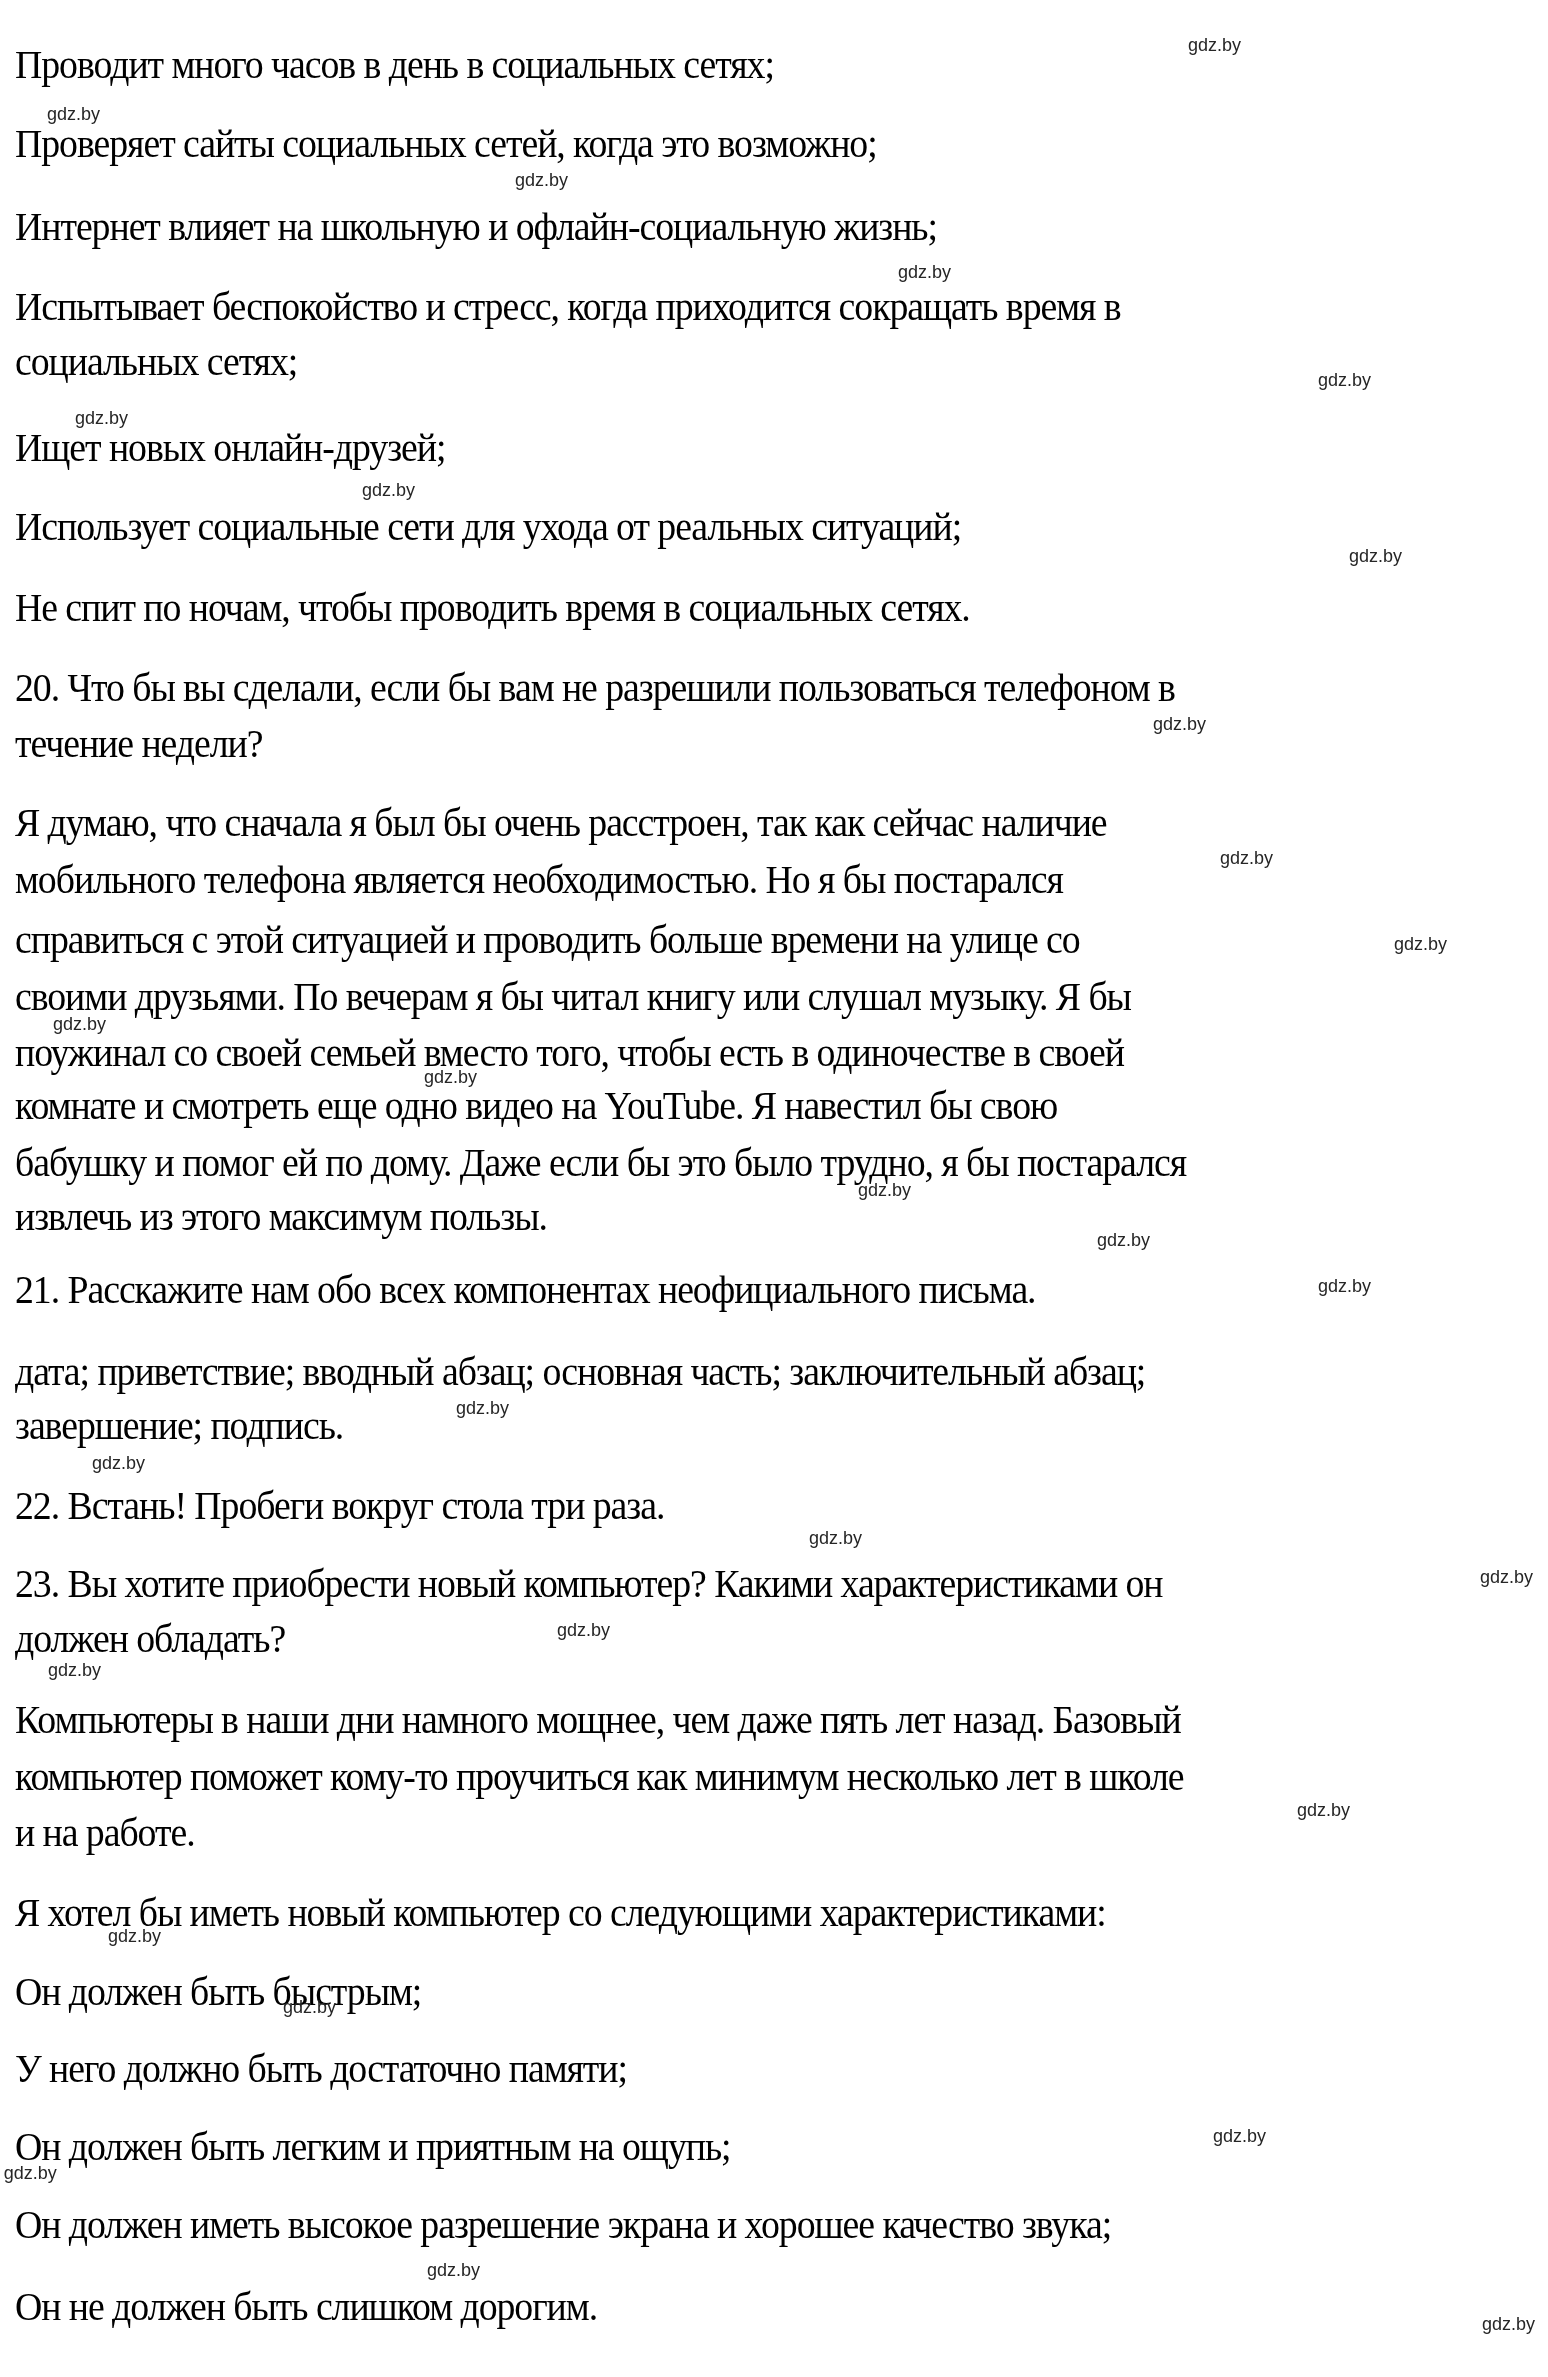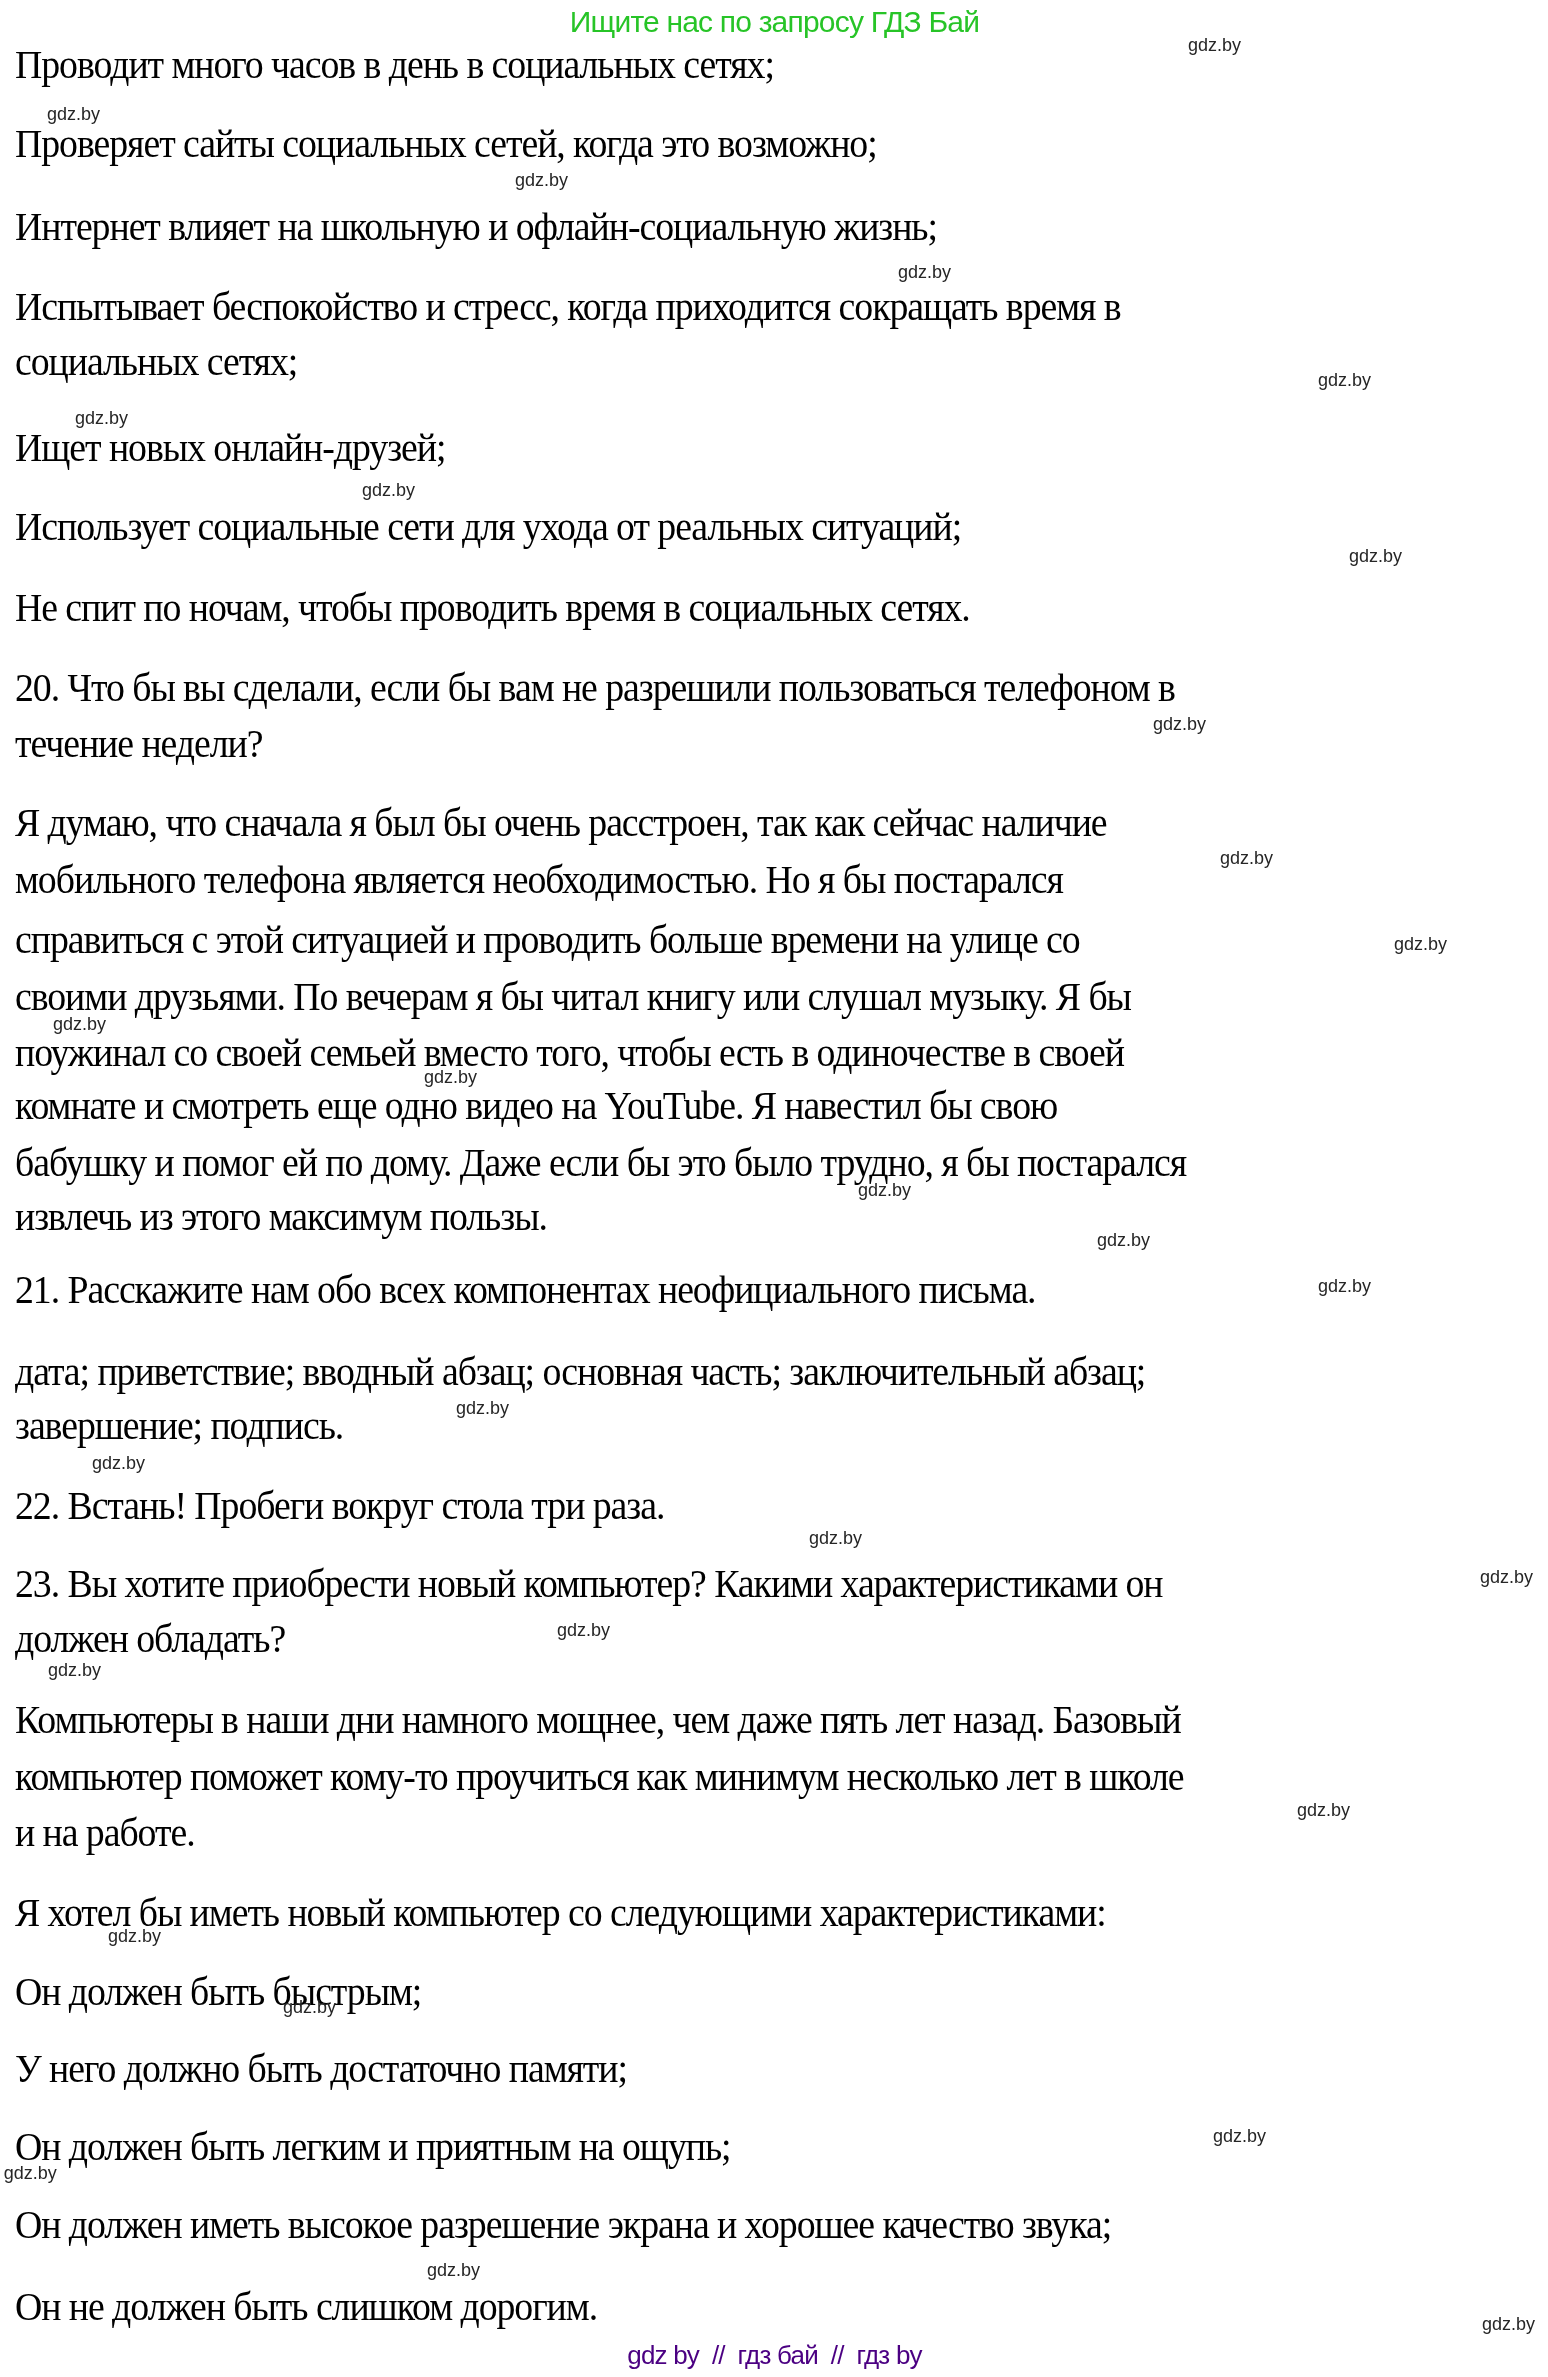--- a/index.html
+++ b/index.html
@@ -53,21 +53,20 @@
     font-size: 26px;
     letter-spacing: -0.8px;
     color: #4B0082;
     white-space: pre;
   }
 </style>
 </head>
 <body>
 
 <div id="page" style="background: rgb(255, 255, 255);">
-  <div class="promo-header" style="color: rgb(39, 196, 39);">Ищите нас по запросу ГДЗ Бай</div>
 
   <div id="body-lines">
       <div class="text-line" style="top: 45px; left: 15px;">Проводит много часов в день в социальных сетях;</div>
       <div class="text-line" style="top: 124px; left: 15px;">Проверяет сайты социальных сетей, когда это возможно;</div>
       <div class="text-line" style="top: 207px; left: 15px;">Интернет влияет на школьную и офлайн-социальную жизнь;</div>
       <div class="text-line" style="top: 287px; left: 15px;">Испытывает беспокойство и стресс, когда приходится сокращать время в</div>
       <div class="text-line" style="top: 342px; left: 15px;">социальных сетях;</div>
       <div class="text-line" style="top: 428px; left: 15px;">Ищет новых онлайн-друзей;</div>
       <div class="text-line" style="top: 507px; left: 15px;">Использует социальные сети для ухода от реальных ситуаций;</div>
       <div class="text-line" style="top: 588px; left: 15px;">Не спит по ночам, чтобы проводить время в социальных сетях.</div>
@@ -123,15 +122,14 @@
       <span class="wm" style="left: 48px; top: 1660px;">gdz.by</span>
       <span class="wm" style="left: 1297px; top: 1800px;">gdz.by</span>
       <span class="wm" style="left: 108px; top: 1926px;">gdz.by</span>
       <span class="wm" style="left: 283px; top: 1997px;">gdz.by</span>
       <span class="wm" style="left: 1213px; top: 2126px;">gdz.by</span>
       <span class="wm" style="left: 3.8px; top: 2163px;">gdz.by</span>
       <span class="wm" style="left: 427px; top: 2260px;">gdz.by</span>
       <span class="wm" style="left: 1482px; top: 2314px;">gdz.by</span>
     </div>
 
-  <div class="page-footer" style="color: rgb(75, 0, 130);">gdz by  //  гдз бай  //  гдз by</div>
 </div>
 
 
 </body></html>

